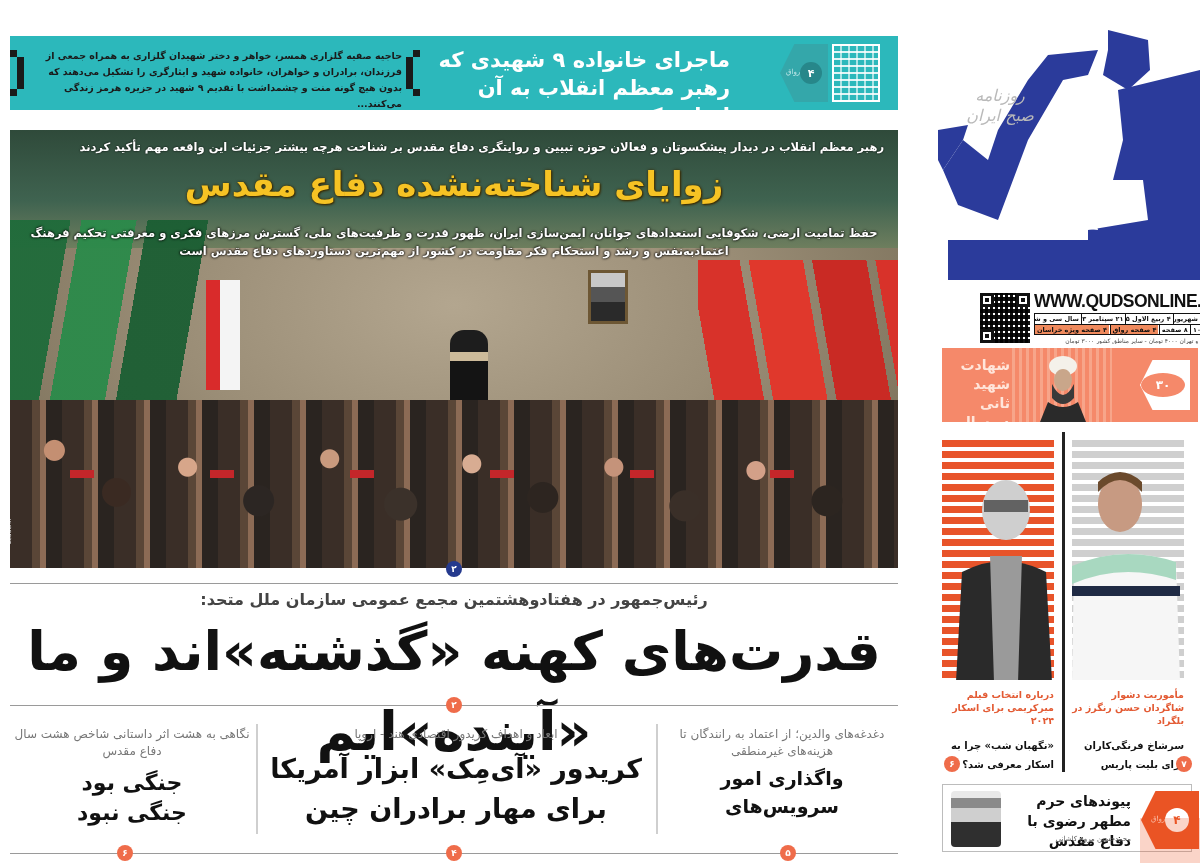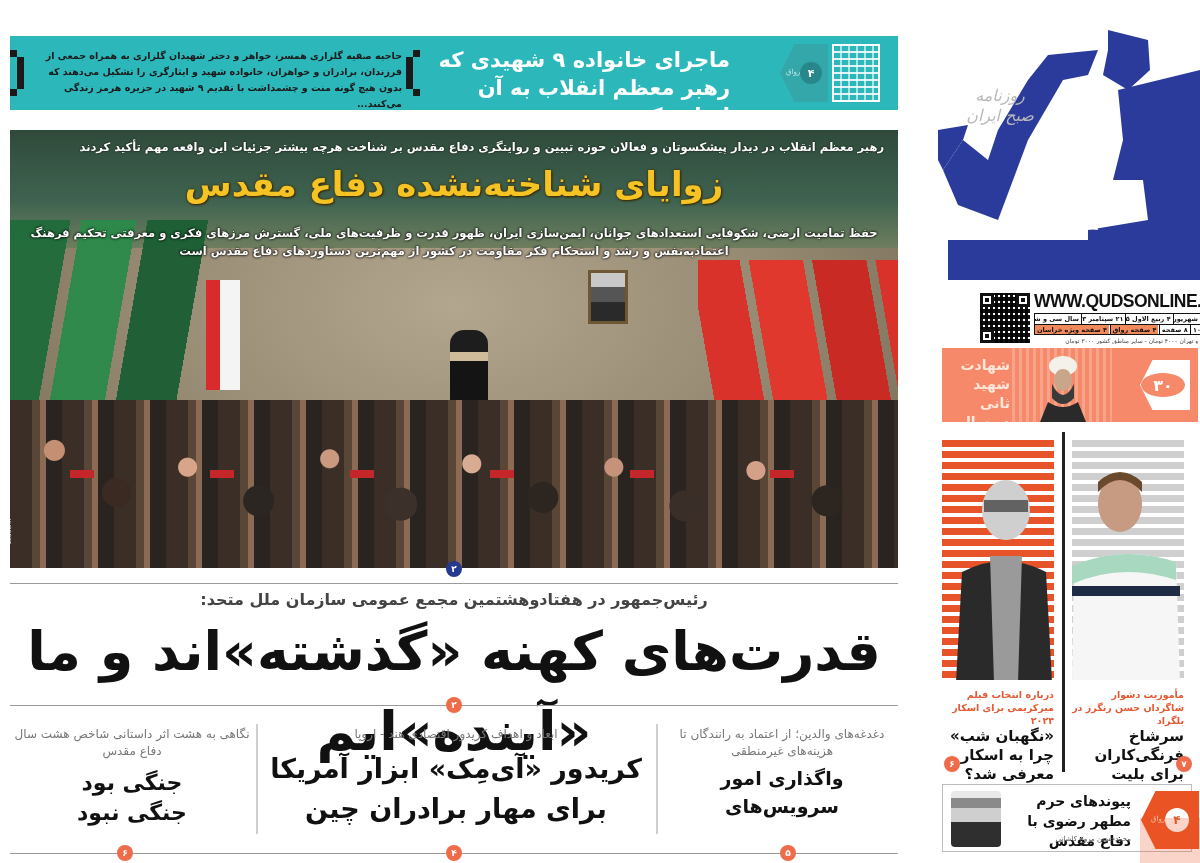--- a/index.html
+++ b/index.html
@@ -38,21 +38,21 @@
   .info .row span { padding: 0 2px; border-left: 1px solid #111; white-space: nowrap; overflow: hidden; }
   .info .row span.hl { background: #f08a5d; }
   .info .price { position: absolute; left: 54px; top: 44px; width: 204px; font-size: 6px; color: #444; white-space: nowrap; overflow: hidden; }
 
   
   .anniv { position: absolute; left: 942px; top: 348px; width: 256px; height: 74px; background: #f5896a; overflow: hidden; }
   .anniv .stripes { position: absolute; left: 70px; top: 0; width: 100px; height: 74px; background: repeating-linear-gradient(90deg, #f7a58a 0 3px, #f5896a 3px 7px); }
   .anniv .portrait { position: absolute; left: 98px; top: 6px; width: 46px; height: 68px; }
   .anniv .txt { position: absolute; left: 0; top: 8px; width: 68px; font-size: 14px; line-height: 19px; color: #ffe5da; text-align: right; font-weight: bold; }
   .anniv .hex { position: absolute; right: 8px; top: 12px; width: 50px; height: 50px; background: #ffffff; clip-path: polygon(25% 0, 100% 0, 100% 100%, 25% 100%, 0 50%); }
-  .anniv .hex .num { position: absolute; right: 5px; top: 13px; width: 44px; height: 24px; border-radius: 50%; background: #f5896a; color: #fff; font-size: 16px; font-weight: bold; display: flex; align-items: center; justify-content: center; margin-left: 9px; }
+  .anniv .hex .num { position: absolute; right: 5px; top: 13px; width: 44px; height: 24px; border-radius: 50%; background: #f5896a; color: #fff; font-size: 12px; font-weight: bold; display: flex; align-items: center; justify-content: center; margin-left: 9px; }
   .anniv .hex .mon { position: absolute; left: 6px; top: 20px; font-size: 6px; color: #f5896a; }
 
   
   .main-photo { position: absolute; left: 10px; top: 130px; width: 888px; height: 438px; overflow: hidden; background: #8a7f6b; }
   .main-photo .wall { position: absolute; inset: 0; background:
       radial-gradient(ellipse at 50% 40%, #b3a68f 0%, #9a8d76 45%, #6f654f 100%); }
   .main-photo .curtain { position: absolute; left: 0; top: 0; width: 100%; height: 118px; background: linear-gradient(180deg, #2f4a3a 0%, #3f6350 60%, #6e7e5e 100%); }
   .main-photo .flags-green { position: absolute; left: 0; top: 90px; width: 240px; height: 200px; background:
       linear-gradient(100deg, #1f6b3a 0 22%, transparent 22% 26%, #2b8a4a 26% 46%, transparent 46% 50%, #1b5e33 50% 72%, transparent 72%); opacity: 0.95; }
   .main-photo .flag-iran { position: absolute; left: 196px; top: 150px; width: 34px; height: 110px; background: linear-gradient(90deg, #d92b2b 0 40%, #f4f4f4 40% 100%); }
@@ -96,21 +96,21 @@
   .vline { position: absolute; width: 2px; background: #cfcfcf; }
 
   
   .side-photo { position: absolute; top: 440px; width: 112px; height: 240px; overflow: hidden; }
   .sp-left { left: 942px; background: repeating-linear-gradient(180deg, #e8542a 0 7px, #ffffff 7px 11px); }
   .sp-right { left: 1072px; background: repeating-linear-gradient(180deg, #cfcfcf 0 7px, #ffffff 7px 11px); }
   .side-photo .body { position: absolute; }
   .side-sep { position: absolute; left: 1062px; top: 432px; width: 3px; height: 340px; background: #222; }
   .side-story { position: absolute; top: 688px; width: 112px; text-align: right; }
   .side-story .kicker { font-size: 9.5px; line-height: 13px; color: #e35a33; font-weight: bold; }
-  .side-story .head { font-size: 15px; line-height: 19px; color: #111; font-weight: bold; margin-top: 0; }
+  .side-story .head { font-size: 10px; line-height: 19px; color: #111; font-weight: bold; margin-top: 9px; }
 
   
   .col-box { position: absolute; left: 942px; top: 784px; width: 250px; height: 68px; border: 1px solid #bcbcbc; background: #fff; }
   .col-box .head { position: absolute; right: 60px; top: 6px; width: 118px; font-size: 14px; line-height: 20px; font-weight: 900; color: #111; text-align: right; }
   .col-box .author { position: absolute; right: 60px; top: 50px; width: 118px; font-size: 7px; color: #555; text-align: right; }
   .col-box .photo { position: absolute; left: 8px; top: 6px; width: 50px; height: 56px; border-radius: 4px; background: linear-gradient(180deg, #e9e9e9 0 12%, #8a8a8a 12% 30%, #cfcfcf 30% 55%, #2f2f2f 55%); }
   .col-box .tag { position: absolute; right: -8px; top: 6px; width: 58px; height: 58px; background: #ea5424; clip-path: polygon(25% 0, 100% 0, 100% 100%, 25% 100%, 0 50%); }
   .col-box .tag .num { position: absolute; right: 10px; top: 17px; width: 24px; height: 24px; border-radius: 50%; background: #fff; color: #ea5424; font-size: 12px; font-weight: bold; display: flex; align-items: center; justify-content: center; }
   .col-box .tag .lbl { position: absolute; left: 10px; top: 24px; font-size: 7px; color: #ffd8c8; }
   .watermark { position: absolute; left: 1140px; top: 818px; width: 60px; height: 45px; background: rgba(234,84,36,0.25); }

